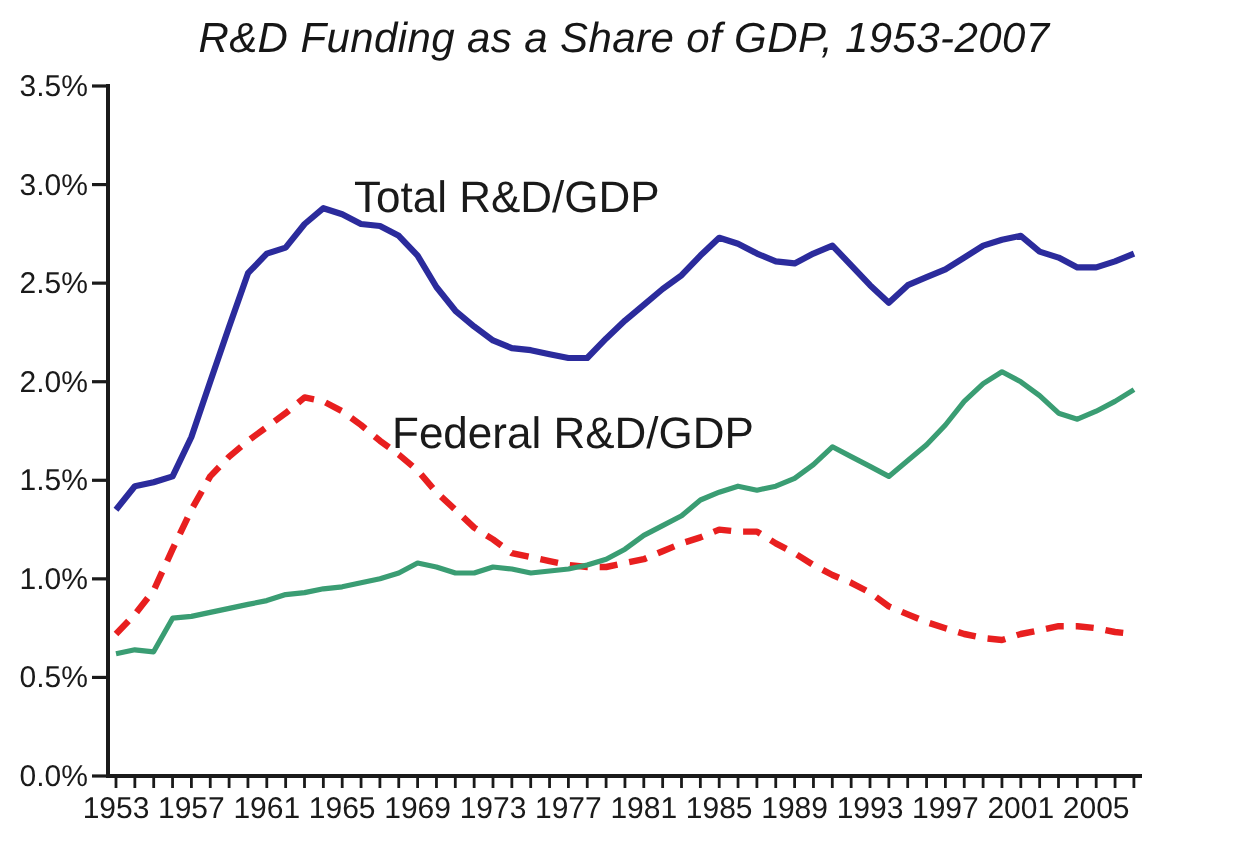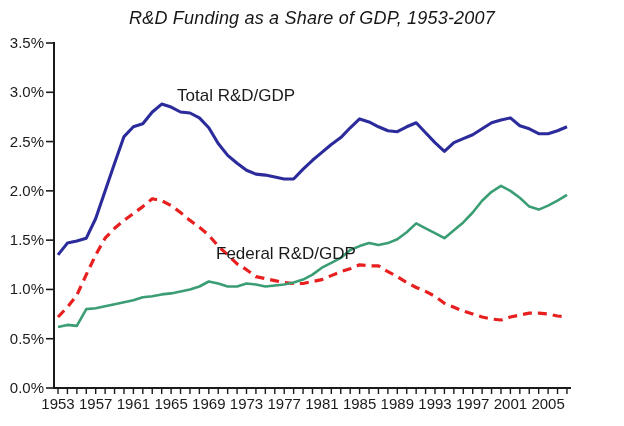--- a/index.html
+++ b/index.html
@@ -8,38 +8,38 @@
     width:624px;height:426px;
     background:#ffffff;
     overflow:hidden;
     font-family:"Liberation Sans", sans-serif;
   }
   .chart-title{
     position:absolute;
     left:0;top:8px;width:624px;
     text-align:center;
     font-style:italic;
-    font-size:18px;
+    font-size:21px;
     letter-spacing:0.2px;
     color:#161616;
     white-space:nowrap;
   }
   svg.chart{position:absolute;left:0;top:0;}
   svg.chart text{
     font-family:"Liberation Sans", sans-serif;
     fill:#1a1a1a;
   }
   .series-label{
     position:absolute;
-    font-size:17px;
+    font-size:22px;
     color:#1a1a1a;
     white-space:nowrap;
   }
   .series-label.total{left:177px;top:86px;}
-  .series-label.federal{left:216px;top:204px;margin-top:40px;}
+  .series-label.federal{left:196px;top:204px;}
   .series-label.industry{left:129px;top:302px;}
 </style>
 </head>
 <body>
 
 <div class="stage">
   <div class="chart-title">R&amp;D Funding as a Share of GDP, 1953-2007</div>
 
   <svg class="chart" id="chart-svg" width="624" height="426" viewBox="0 0 624 426">
       <line x1="54" y1="42" x2="54" y2="389" stroke="#1a1a1a" stroke-width="2"></line>

